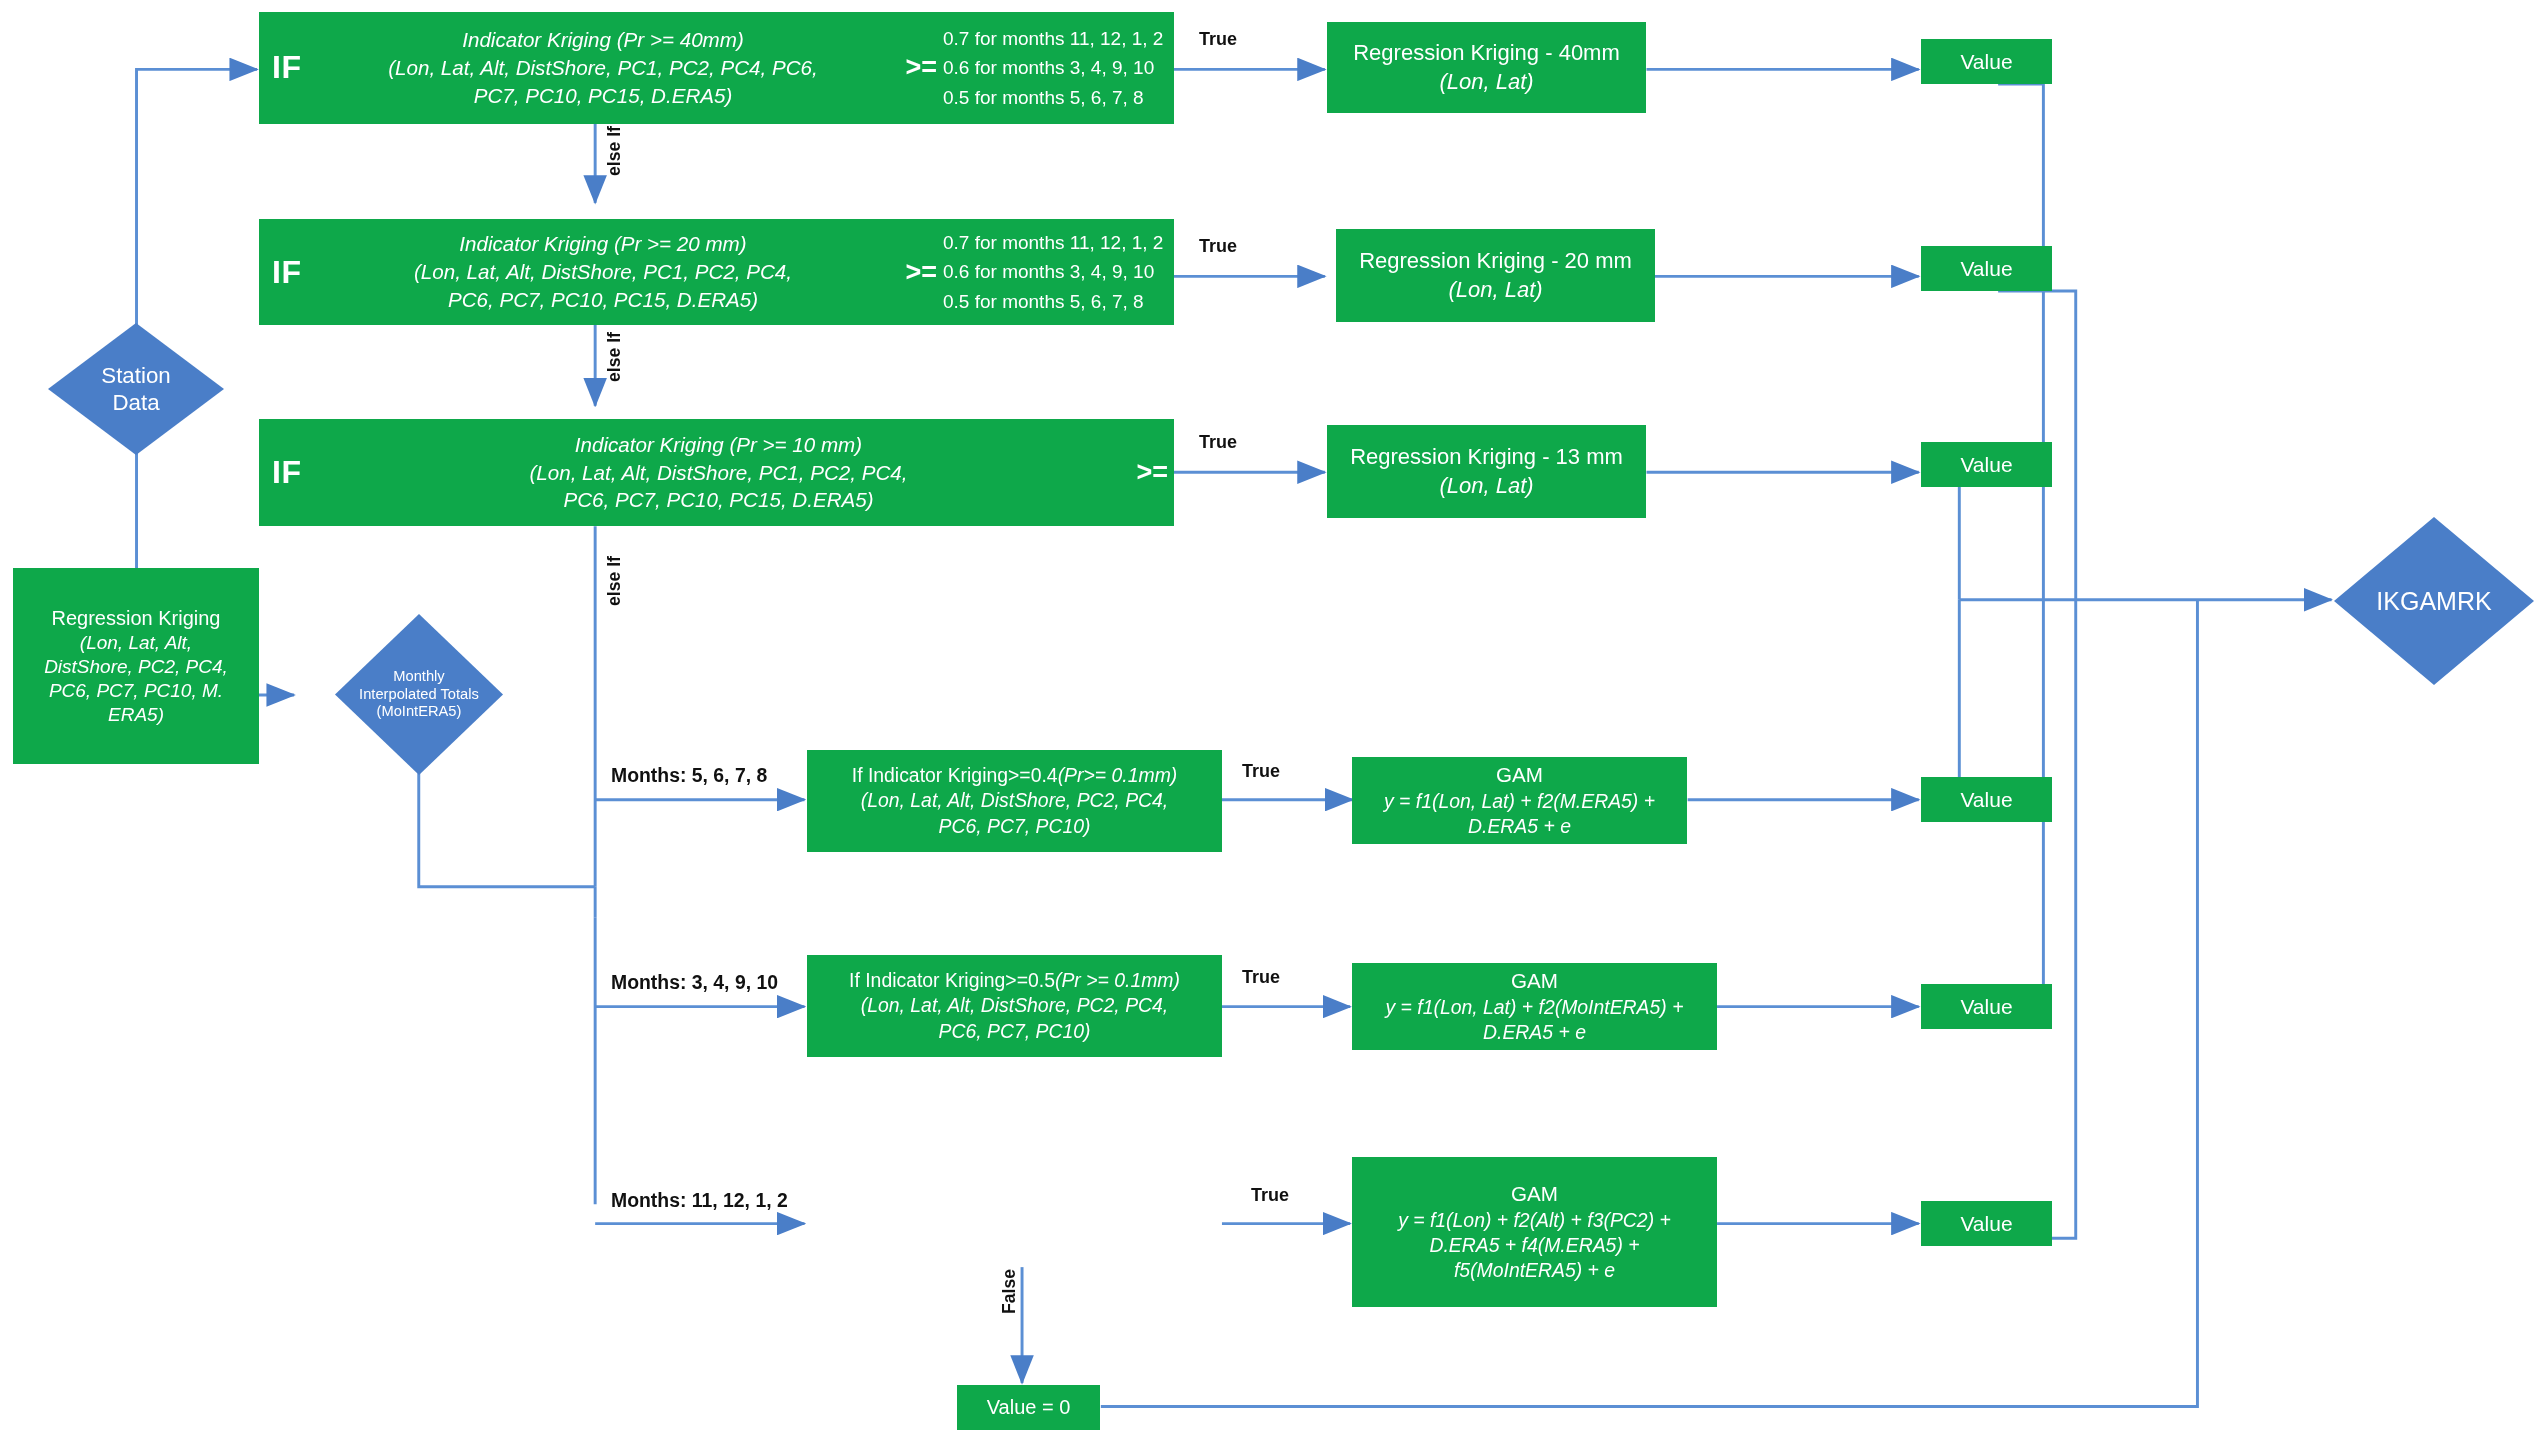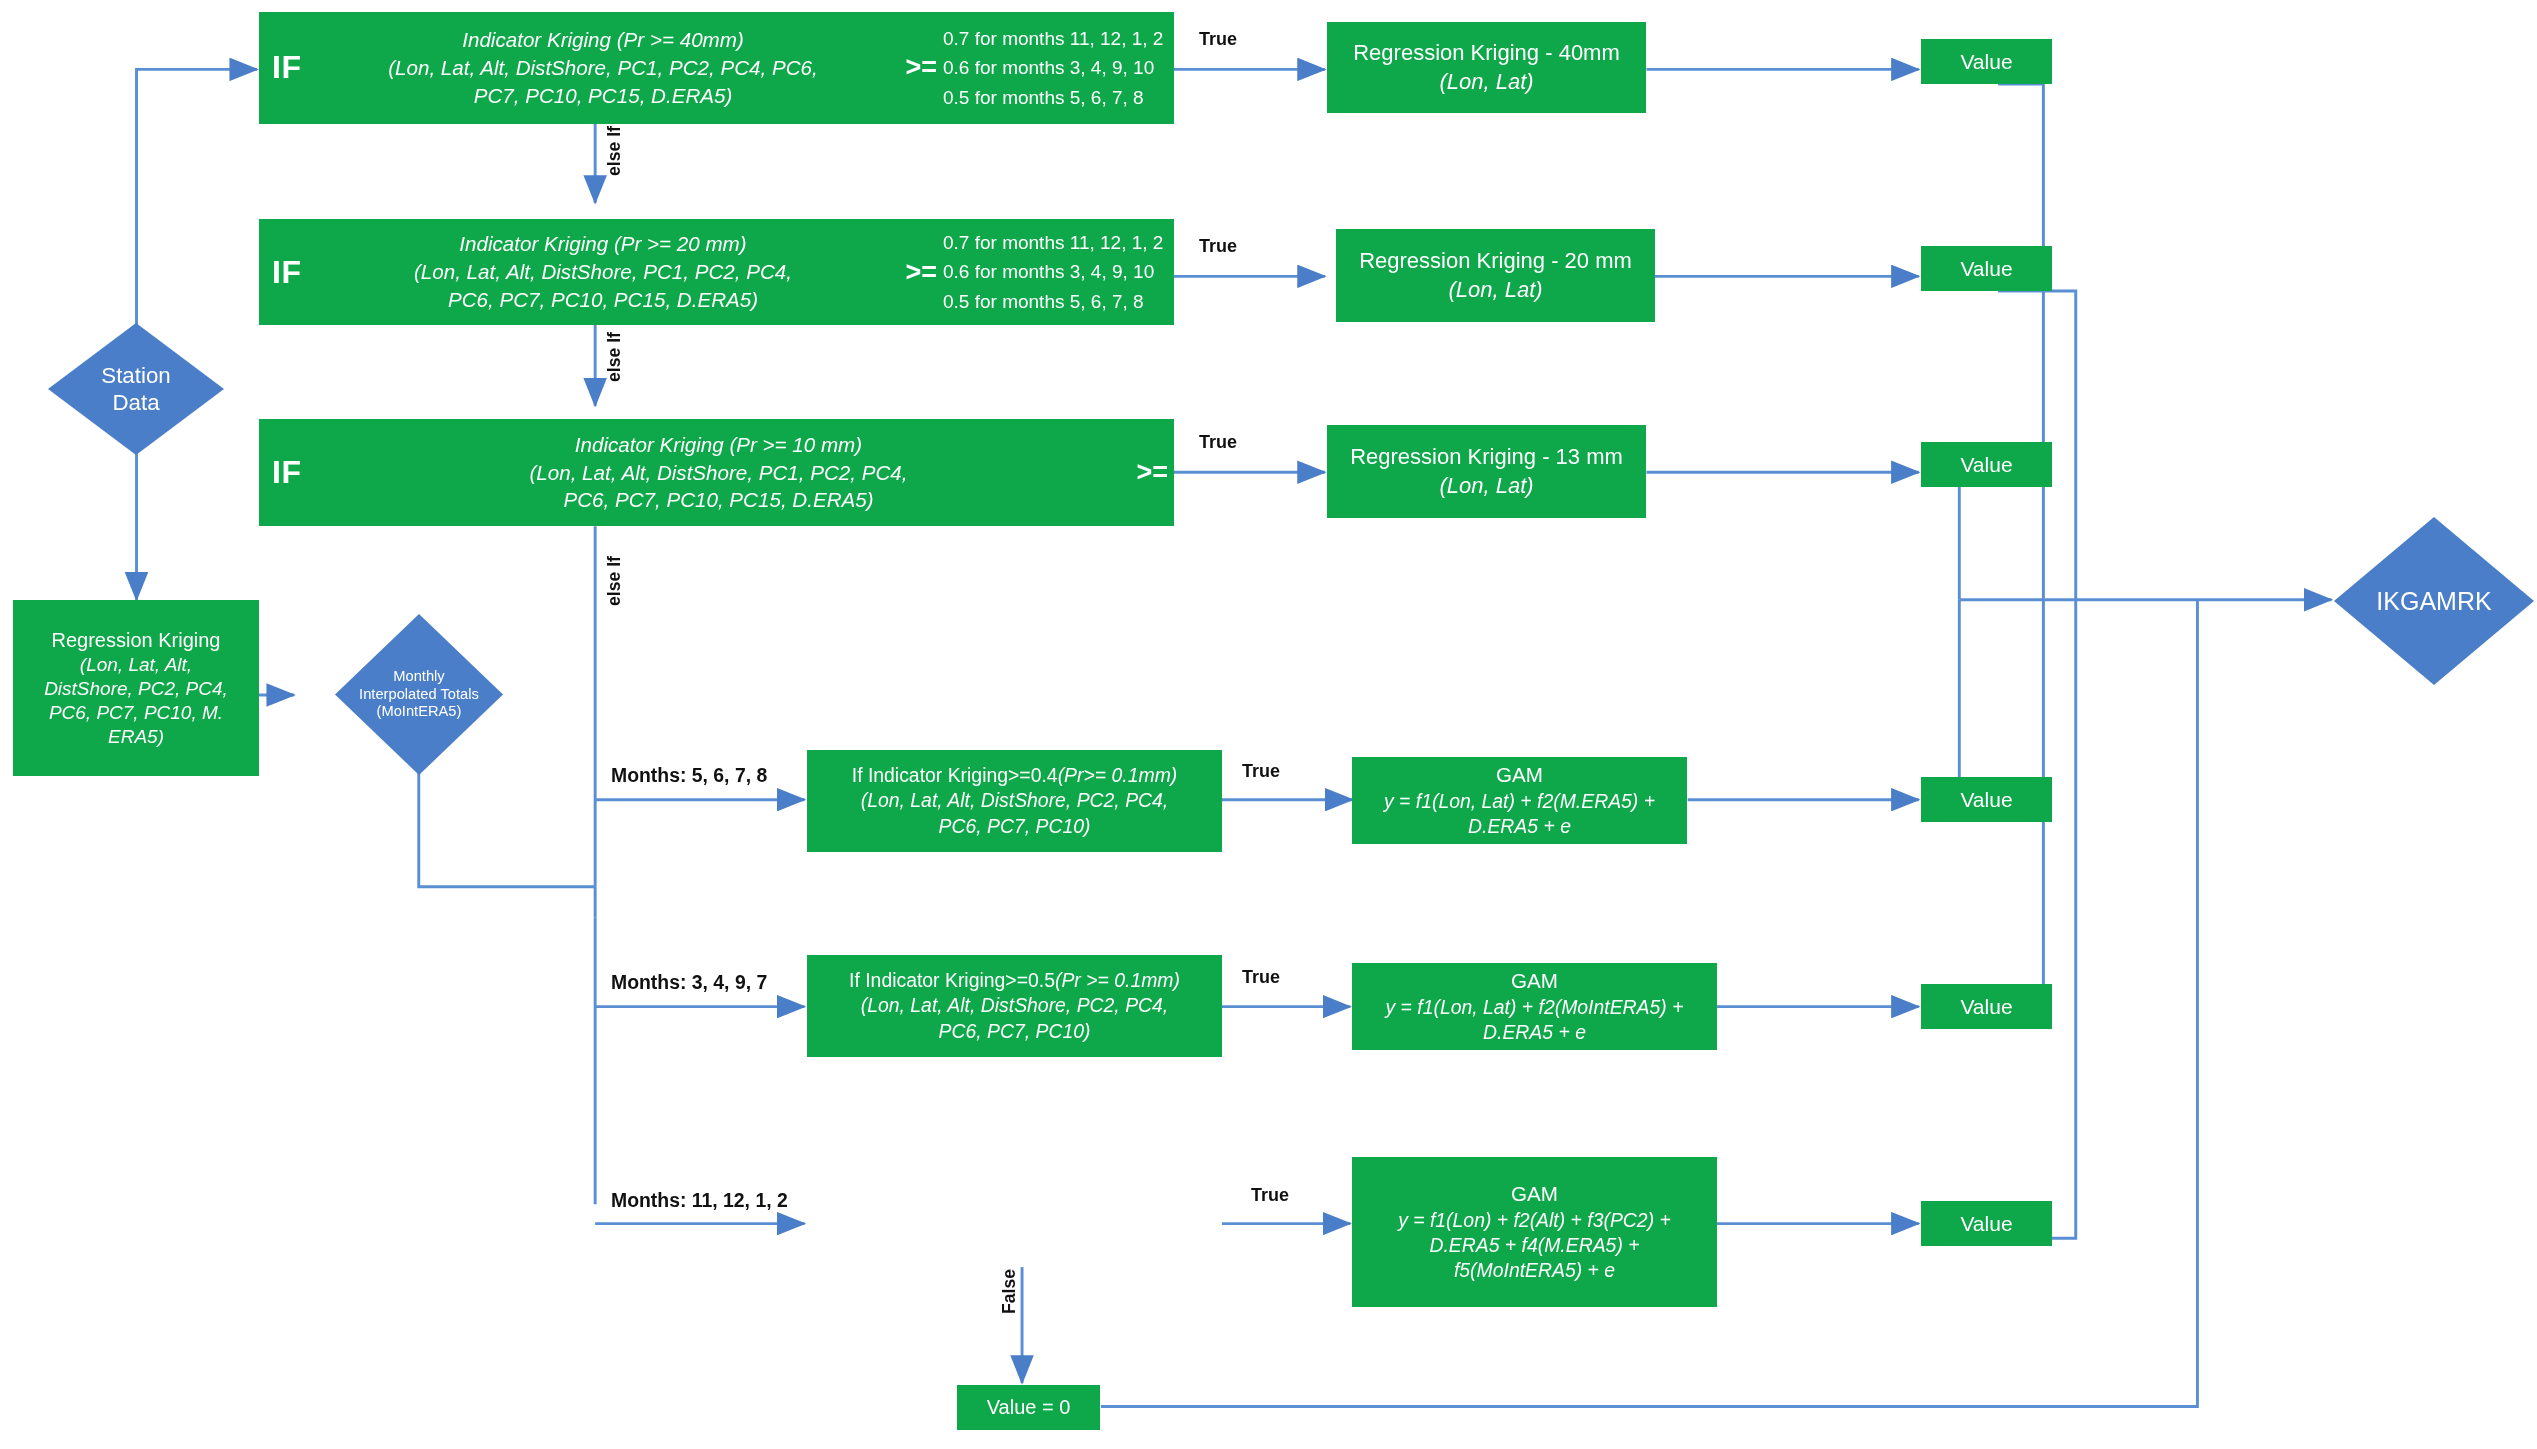--- a/index.html
+++ b/index.html
@@ -184,39 +184,39 @@
   <div class="node proc valbox" style="left:1921px;top:39px;width:131px;height:45px;">
     <span>Value</span>
   </div>
   <div class="node proc valbox" style="left:1921px;top:246px;width:131px;height:45px;">
     <span>Value</span>
   </div>
   <div class="node proc valbox" style="left:1921px;top:442px;width:131px;height:45px;">
     <span>Value</span>
   </div>
 
-  <div class="node proc rkbig" style="left:13px;top:600px;width:246px;height:176px;">
+  <div class="node proc rkbig" style="left:13px;top:568px;width:246px;height:196px;">
     <div class="t1">Regression Kriging</div>
     <div class="t2">(Lon, Lat, Alt,</div>
     <div class="t2">DistShore, PC2, PC4,</div>
     <div class="t2">PC6, PC7, PC10, M.</div>
     <div class="t2">ERA5)</div>
   </div>
 
   <div class="diamond" style="left:335px;top:614px;width:168px;height:161px;">
     <div class="dshape"></div>
     <div class="dtext" style="font-size:14.7px;">
       <div>Monthly</div>
       <div>Interpolated Totals</div>
       <div>(MoIntERA5)</div>
     </div>
   </div>
 
   <div class="elabel" style="left:611px;top:764px;font-size:19.4px;">Months: 5, 6, 7, 8</div>
-  <div class="elabel" style="left:611px;top:971px;font-size:19.4px;">Months: 3, 4, 9, 7</div>
+  <div class="elabel" style="left:611px;top:971px;font-size:19.4px;">Months: 3, 4, 9, 10</div>
   <div class="elabel" style="left:611px;top:1189px;font-size:19.4px;">Months: 11, 12, 1, 2</div>
 
   <div class="node proc cond2" style="left:807px;top:750px;width:415px;height:102px;">
     <div class="c1">
       <span>If Indicator Kriging&gt;=0.4</span><em>(Pr&gt;= 0.1mm)</em>
     </div>
     <div class="c2">(Lon, Lat, Alt, DistShore, PC2, PC4,</div>
     <div class="c2">PC6, PC7, PC10)</div>
   </div>
 

